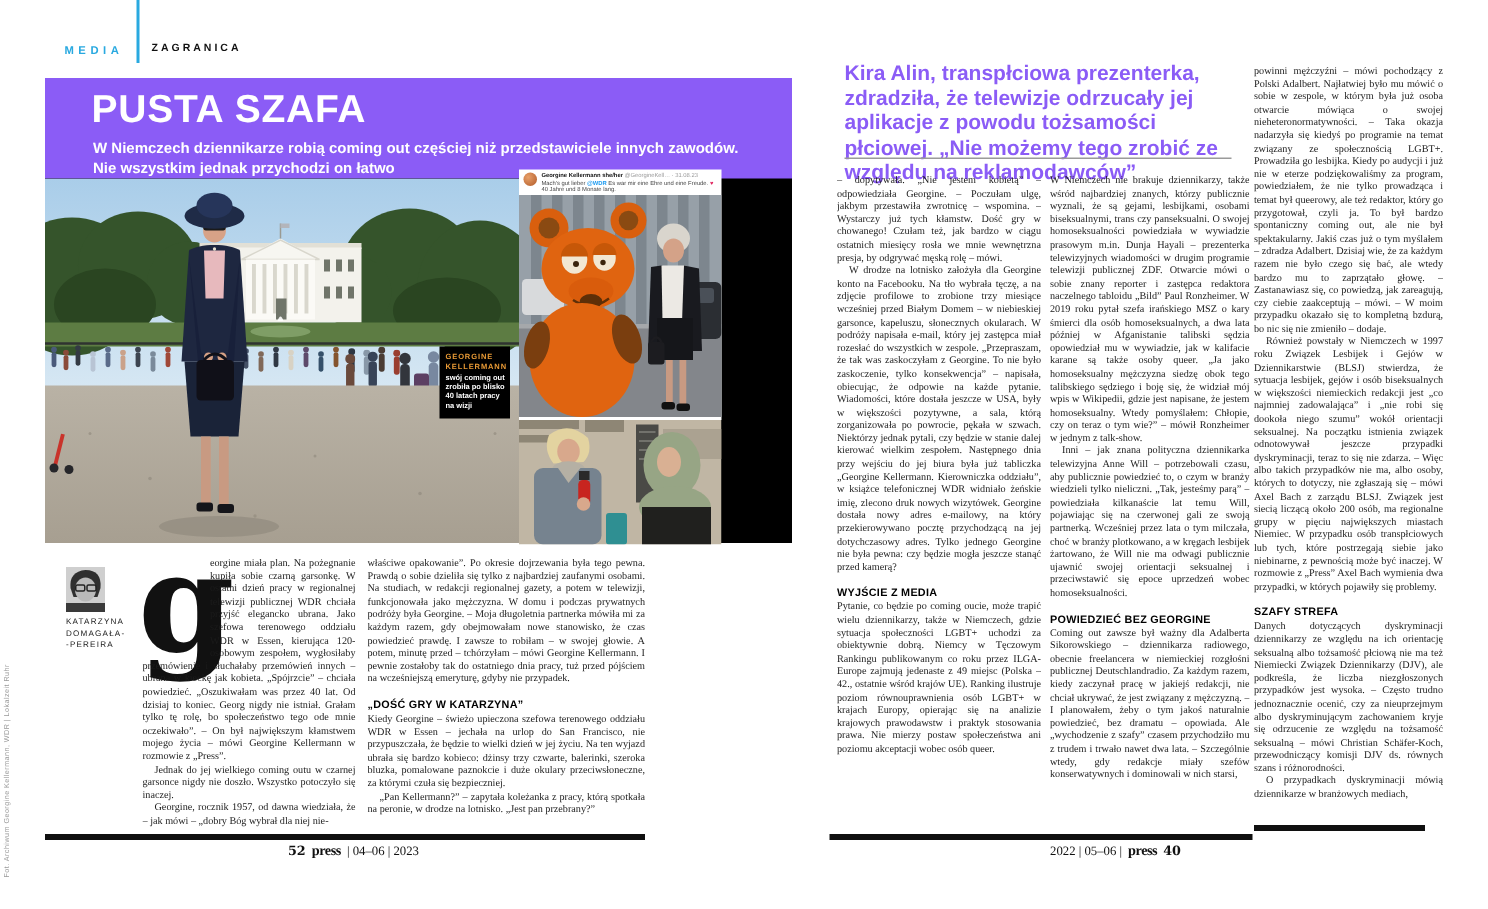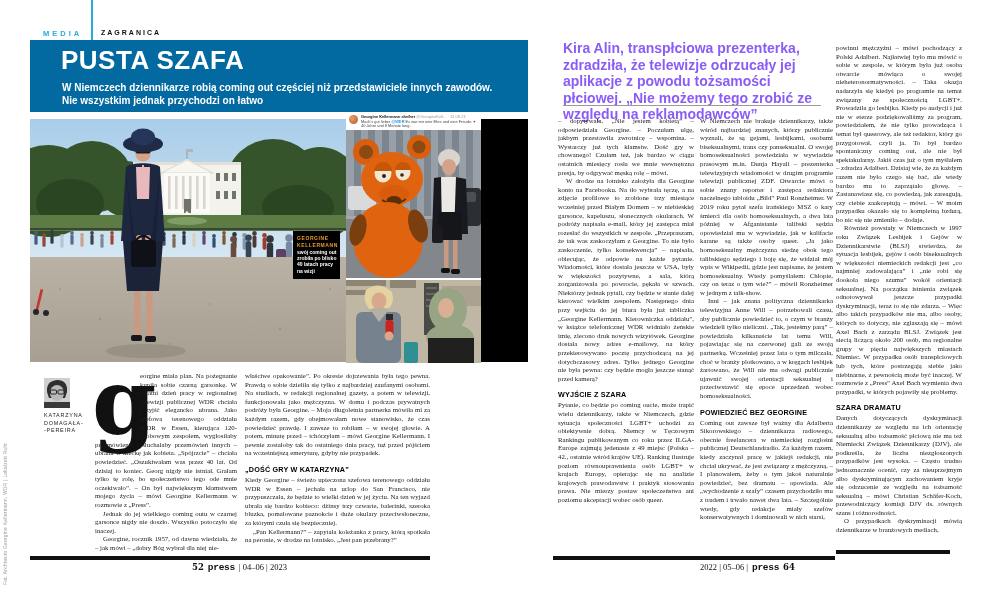--- a/index.html
+++ b/index.html
@@ -5,21 +5,21 @@
   html,body{margin:0;padding:0;background:#fff;}
   #spread{position:relative;width:992px;height:606px;background:#fff;overflow:hidden;
           font-family:"Liberation Serif",serif;color:#1b1b1b;}
   
   .kicker-media{position:absolute;left:43px;top:29px;font:bold 7.5px "Liberation Sans",sans-serif;
                 letter-spacing:3px;color:#29a9e0;text-align:right;}
   .kicker-rule{position:absolute;left:91px;top:0;width:2px;height:42px;background:#29a9e0;}
   .kicker-sub{position:absolute;left:101px;top:29px;font:bold 7px "Liberation Sans",sans-serif;
               letter-spacing:2px;color:#111;}
   
-  .banner{position:absolute;left:30px;top:40px;width:498px;height:72px;background:#0369a1;}
+  .banner{position:absolute;left:30px;top:52px;width:498px;height:72px;background:#8b5cf6;}
   .banner h1{margin:0;position:absolute;left:31px;top:5px;font-family:"Liberation Sans",sans-serif;
              font-size:26px;font-weight:bold;color:#fff;letter-spacing:.5px;}
   .deck{position:absolute;left:32px;top:42px;width:445px;margin:0;font-family:"Liberation Sans",sans-serif;
         font-size:10px;line-height:12.5px;font-weight:bold;color:#fff;}
   
   .photo-block{position:absolute;left:30px;top:119px;width:498px;height:243px;background:#000;}
   .main-photo{position:absolute;left:0;top:0;}
   .caption{position:absolute;left:263px;top:112px;width:47px;background:#000;
            padding:4px 3px 5px 4px;box-sizing:border-box;}
   .cap-name{display:block;font:bold 5px "Liberation Sans",sans-serif;letter-spacing:.6px;
@@ -61,21 +61,21 @@
   .intro-rule{position:absolute;left:563px;top:105px;width:258px;height:1px;background:#9a9a9a;}
   
   .bar{position:absolute;height:4px;background:#101010;}
   .bar-left{left:30px;top:556px;width:400px;}
   .bar-r1{left:553px;top:556px;width:282px;}
   .bar-r2{left:836px;top:550px;width:114px;}
   .folio{position:absolute;top:562px;font-family:"Liberation Serif",serif;font-size:8.5px;color:#111;white-space:nowrap;}
   .folio-left{left:192px;}
   .folio-right{left:700px;}
   .folio .pg{font-weight:bold;font-family:"DejaVu Serif",serif;}
-  .brand{font-family:Liberation Mono, monospace;font-weight:bold;font-size:9.5px;letter-spacing:-.3px;margin:0 4px;}
+  .brand{font-family:Liberation Serif, serif;font-weight:bold;font-size:9.5px;letter-spacing:-.3px;margin:0 4px;}
 </style>
 </head>
 <body>
 
 <div id="spread">
 
   <span class="kicker-media">MEDIA</span>
   <span class="kicker-rule"></span>
   <span class="kicker-sub">ZAGRANICA</span>
 
@@ -364,36 +364,36 @@
   <div class="folio folio-left">
     <span class="pg">52</span><span class="brand">press</span><span>| 04–06 | 2023</span>
   </div>
 
   <div class="intro">Kira Alin, transpłciowa prezenterka, zdradziła, że telewizje odrzucały jej aplikacje z powodu tożsamości płciowej. „Nie możemy tego zrobić ze względu na reklamodawców”</div>
   <div class="intro-rule"></div>
 
   <div class="rcol rcol1">
     <p>– dopytywała. „Nie jestem kobietą” – odpowiedziała Georgine. – Poczułam ulgę, jakbym przestawiła zwrotnicę – wspomina. – Wystarczy już tych kłamstw. Dość gry w chowanego! Czułam też, jak bardzo w ciągu ostatnich miesięcy rosła we mnie wewnętrzna presja, by odgrywać męską rolę – mówi.</p>
     <p class="ind">W drodze na lotnisko założyła dla Georgine konto na Facebooku. Na tło wybrała tęczę, a na zdjęcie profilowe to zrobione trzy miesiące wcześniej przed Białym Domem – w niebieskiej garsonce, kapeluszu, słonecznych okularach. W podróży napisała e-mail, który jej zastępca miał rozesłać do wszystkich w zespole. „Przepraszam, że tak was zaskoczyłam z Georgine. To nie było zaskoczenie, tylko konsekwencja” – napisała, obiecując, że odpowie na każde pytanie. Wiadomości, które dostała jeszcze w USA, były w większości pozytywne, a sala, którą zorganizowała po powrocie, pękała w szwach. Niektórzy jednak pytali, czy będzie w stanie dalej kierować wielkim zespołem. Następnego dnia przy wejściu do jej biura była już tabliczka „Georgine Kellermann. Kierowniczka oddziału”, w książce telefonicznej WDR widniało żeńskie imię, zlecono druk nowych wizytówek. Georgine dostała nowy adres e-mailowy, na który przekierowywano pocztę przychodzącą na jej dotychczasowy adres. Tylko jednego Georgine nie była pewna: czy będzie mogła jeszcze stanąć przed kamerą?</p>
-    <h3 class="subhead">WYJŚCIE Z SZARA</h3>
+    <h3 class="subhead">WYJŚCIE Z MEDIA</h3>
     <p>Pytanie, co będzie po coming oucie, może trapić wielu dziennikarzy, także w Niemczech, gdzie sytuacja społeczności LGBT+ uchodzi za obiektywnie dobrą. Niemcy w Tęczowym Rankingu publikowanym co roku przez ILGA-Europe zajmują jedenaste z 49 miejsc (Polska – 42., ostatnie wśród krajów UE). Ranking ilustruje poziom równouprawnienia osób LGBT+ w krajach Europy, opierając się na analizie krajowych prawodawstw i praktyk stosowania prawa. Nie mierzy postaw społeczeństwa ani poziomu akceptacji wobec osób queer.</p>
   </div>
   <div class="rcol rcol2">
     <p>W Niemczech nie brakuje dziennikarzy, także wśród najbardziej znanych, którzy publicznie wyznali, że są gejami, lesbijkami, osobami biseksualnymi, trans czy panseksualni. O swojej homoseksualności powiedziała w wywiadzie prasowym m.in. Dunja Hayali – prezenterka telewizyjnych wiadomości w drugim programie telewizji publicznej ZDF. Otwarcie mówi o sobie znany reporter i zastępca redaktora naczelnego tabloidu „Bild” Paul Ronzheimer. W 2019 roku pytał szefa irańskiego MSZ o kary śmierci dla osób homoseksualnych, a dwa lata później w Afganistanie talibski sędzia opowiedział mu w wywiadzie, jak w kalifacie karane są także osoby queer. „Ja jako homoseksualny mężczyzna siedzę obok tego talibskiego sędziego i boję się, że widział mój wpis w Wikipedii, gdzie jest napisane, że jestem homoseksualny. Wtedy pomyślałem: Chłopie, czy on teraz o tym wie?” – mówił Ronzheimer w jednym z talk-show.</p>
     <p class="ind">Inni – jak znana polityczna dziennikarka telewizyjna Anne Will – potrzebowali czasu, aby publicznie powiedzieć to, o czym w branży wiedzieli tylko nieliczni. „Tak, jesteśmy parą” – powiedziała kilkanaście lat temu Will, pojawiając się na czerwonej gali ze swoją partnerką. Wcześniej przez lata o tym milczała, choć w branży plotkowano, a w kręgach lesbijek żartowano, że Will nie ma odwagi publicznie ujawnić swojej orientacji seksualnej i przeciwstawić się epoce uprzedzeń wobec homoseksualności.</p>
     <h3 class="subhead">POWIEDZIEĆ BEZ GEORGINE</h3>
     <p>Coming out zawsze był ważny dla Adalberta Sikorowskiego – dziennikarza radiowego, obecnie freelancera w niemieckiej rozgłośni publicznej Deutschlandradio. Za każdym razem, kiedy zaczynał pracę w jakiejś redakcji, nie chciał ukrywać, że jest związany z mężczyzną. – I planowałem, żeby o tym jakoś naturalnie powiedzieć, bez dramatu – opowiada. Ale „wychodzenie z szafy” czasem przychodziło mu z trudem i trwało nawet dwa lata. – Szczególnie wtedy, gdy redakcje miały szefów konserwatywnych i dominowali w nich starsi,</p>
   </div>
   <div class="rcol rcol3">
     <p>powinni mężczyźni – mówi pochodzący z Polski Adalbert. Najłatwiej było mu mówić o sobie w zespole, w którym była już osoba otwarcie mówiąca o swojej nieheteronormatywności. – Taka okazja nadarzyła się kiedyś po programie na temat związany ze społecznością LGBT+. Prowadziła go lesbijka. Kiedy po audycji i już nie w eterze podziękowaliśmy za program, powiedziałem, że nie tylko prowadząca i temat był queerowy, ale też redaktor, który go przygotował, czyli ja. To był bardzo spontaniczny coming out, ale nie był spektakularny. Jakiś czas już o tym myślałem – zdradza Adalbert. Dzisiaj wie, że za każdym razem nie było czego się bać, ale wtedy bardzo mu to zaprzątało głowę. – Zastanawiasz się, co powiedzą, jak zareagują, czy ciebie zaakceptują – mówi. – W moim przypadku okazało się to kompletną bzdurą, bo nic się nie zmieniło – dodaje.</p>
     <p class="ind">Również powstały w Niemczech w 1997 roku Związek Lesbijek i Gejów w Dziennikarstwie (BLSJ) stwierdza, że sytuacja lesbijek, gejów i osób biseksualnych w większości niemieckich redakcji jest „co najmniej zadowalająca” i „nie robi się dookoła niego szumu” wokół orientacji seksualnej. Na początku istnienia związek odnotowywał jeszcze przypadki dyskryminacji, teraz to się nie zdarza. – Więc albo takich przypadków nie ma, albo osoby, których to dotyczy, nie zgłaszają się – mówi Axel Bach z zarządu BLSJ. Związek jest siecią liczącą około 200 osób, ma regionalne grupy w pięciu największych miastach Niemiec. W przypadku osób transpłciowych lub tych, które postrzegają siebie jako niebinarne, z pewnością może być inaczej. W rozmowie z „Press” Axel Bach wymienia dwa przypadki, w których pojawiły się problemy.</p>
-    <h3 class="subhead">SZARA DRAMATU</h3>
+    <h3 class="subhead">SZAFY STREFA</h3>
     <p>Danych dotyczących dyskryminacji dziennikarzy ze względu na ich orientację seksualną albo tożsamość płciową nie ma też Niemiecki Związek Dziennikarzy (DJV), ale podkreśla, że liczba niezgłoszonych przypadków jest wysoka. – Często trudno jednoznacznie ocenić, czy za nieuprzejmym albo dyskryminującym zachowaniem kryje się odrzucenie ze względu na tożsamość seksualną – mówi Christian Schäfer-Koch, przewodniczący komisji DJV ds. równych szans i różnorodności.</p>
     <p class="ind">O przypadkach dyskryminacji mówią dziennikarze w branżowych mediach,</p>
   </div>
 
   <div class="bar bar-r1"></div>
   <div class="bar bar-r2"></div>
   <div class="folio folio-right">
-    <span>2022 | 05–06 |</span><span class="brand">press</span><span class="pg">64</span>
+    <span>2022 | 05–06 |</span><span class="brand">press</span><span class="pg">40</span>
   </div>
 
 </div>
 
 </body></html>

